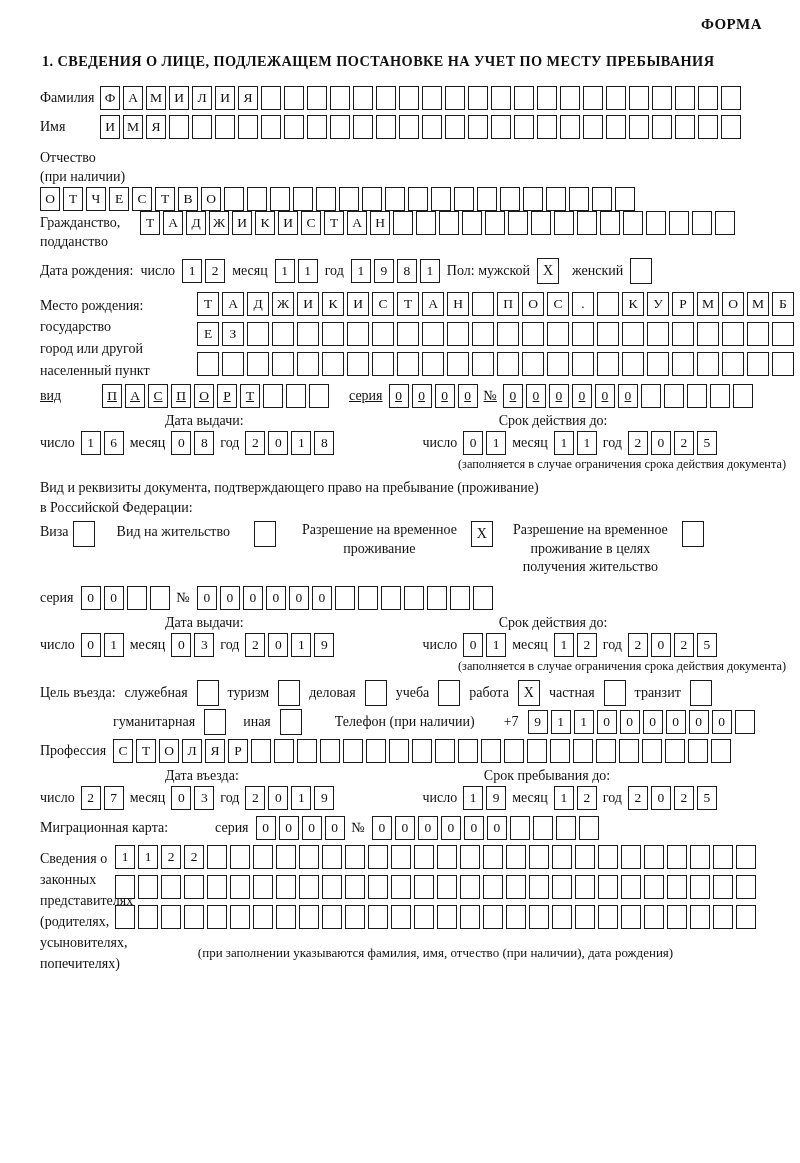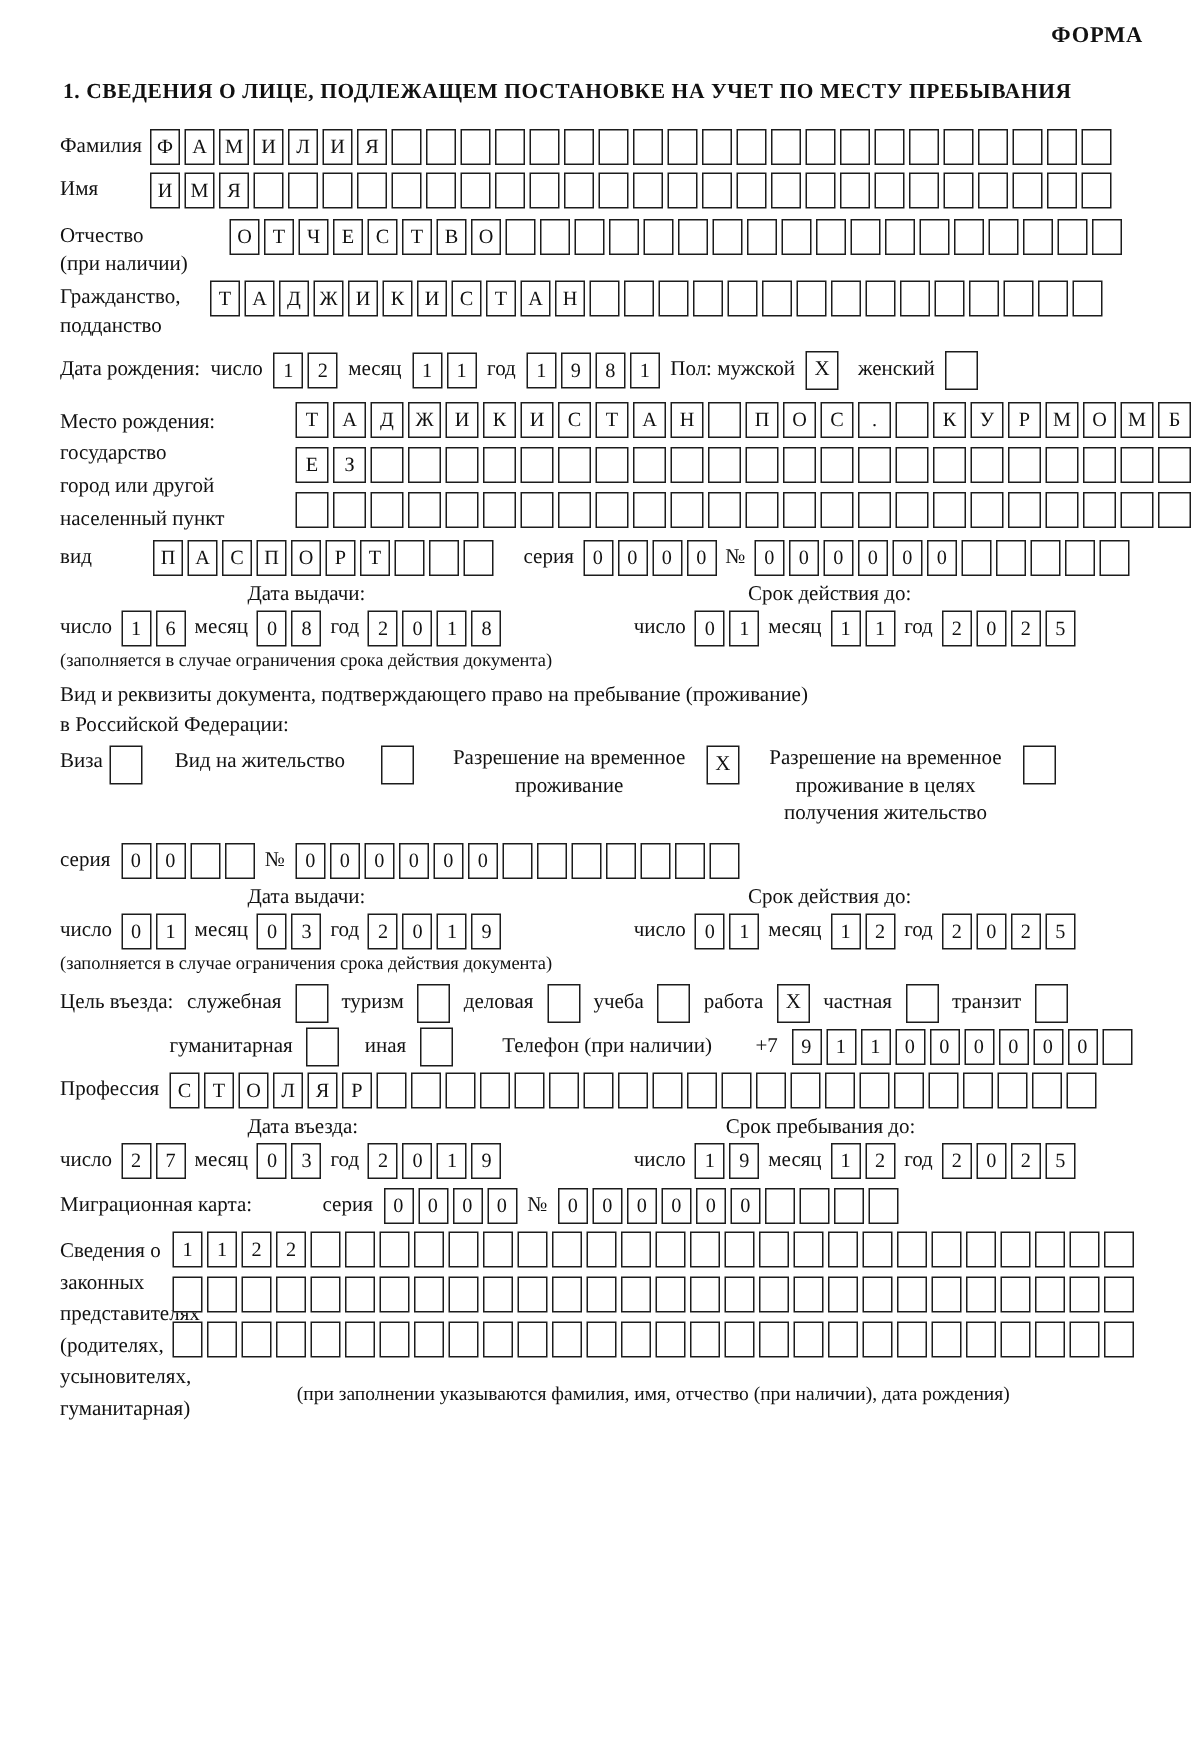--- a/index.html
+++ b/index.html
@@ -24,21 +24,21 @@
   .frow{display:flex;align-items:flex-start;}
   .flabel{flex:none;padding-top:3px;line-height:1.35;}
   .cells{display:flex;gap:3px;flex-wrap:nowrap;}
   .cell{flex:none;width:18px;height:22px;border:1.6px solid #1c1c1c;display:flex;
         align-items:center;justify-content:center;font-size:13.5px;background:#fff;}
   .wide .cell{width:20px;}
   .cbox{flex:none;display:inline-flex;width:20px;height:24px;border:1.6px solid #1c1c1c;
         align-items:center;justify-content:center;font-size:14px;background:#fff;}
   .stack{display:flex;flex-direction:column;gap:6px;}
   .lbl{white-space:nowrap;}
-  .note{font-size:12.3px;padding-right:6px;margin-top:2px;}
+  .note{font-size:12.3px;text-align:right;padding-right:6px;margin-top:2px;}
   .dlabels{display:flex;margin-top:5px;}
   .drow{display:flex;align-items:center;margin-top:2px;}
   .ctr{text-align:center;line-height:1.3;}
 </style>
 </head>
 <body>
 
 <div class="page">
 
 
@@ -110,21 +110,21 @@
           <span class="cell"></span>
           <span class="cell"></span>
           <span class="cell"></span>
           <span class="cell"></span>
           <span class="cell"></span>
           <span class="cell"></span>
           <span class="cell"></span>
         </div>
     </div>
 
-    <div class="frow" style="margin-top:7px;">
+    <div class="frow" style="margin-top:7px;flex-direction:column;">
       <div class="flabel" style="width:113px;">
         <div>Отчество</div>
         <div>(при наличии)</div>
       </div>
       <div class="cells">
           <span class="cell">О</span>
           <span class="cell">Т</span>
           <span class="cell">Ч</span>
           <span class="cell">Е</span>
           <span class="cell">С</span>
@@ -295,21 +295,21 @@
             <span class="cell"></span>
             <span class="cell"></span>
             <span class="cell"></span>
             <span class="cell"></span>
             <span class="cell"></span>
           </div>
       </div>
     </div>
 
 
-    <div class="drow" style="margin-top:3px;gap:6px;">
+    <div class="drow" style="margin-top:3px;gap:6px;text-decoration:underline;">
       <span class="lbl" style="width:56px;">вид</span>
       <span class="cells">
           <span class="cell">П</span>
           <span class="cell">А</span>
           <span class="cell">С</span>
           <span class="cell">П</span>
           <span class="cell">О</span>
           <span class="cell">Р</span>
           <span class="cell">Т</span>
           <span class="cell"></span>
@@ -606,21 +606,21 @@
         </span>
     </div>
 
     <div class="frow" style="margin-top:5px;">
       <div class="flabel" style="width:75px;line-height:1.5;">
         <div>Сведения о</div>
         <div>законных</div>
         <div>представителях</div>
         <div>(родителях,</div>
         <div>усыновителях,</div>
-        <div>гуманитарная)</div>
+        <div>попечителях)</div>
       </div>
       <div>
         <div class="stack">
           <div class="cells">
               <span class="cell">1</span>
               <span class="cell">1</span>
               <span class="cell">2</span>
               <span class="cell">2</span>
               <span class="cell"></span>
               <span class="cell"></span>

